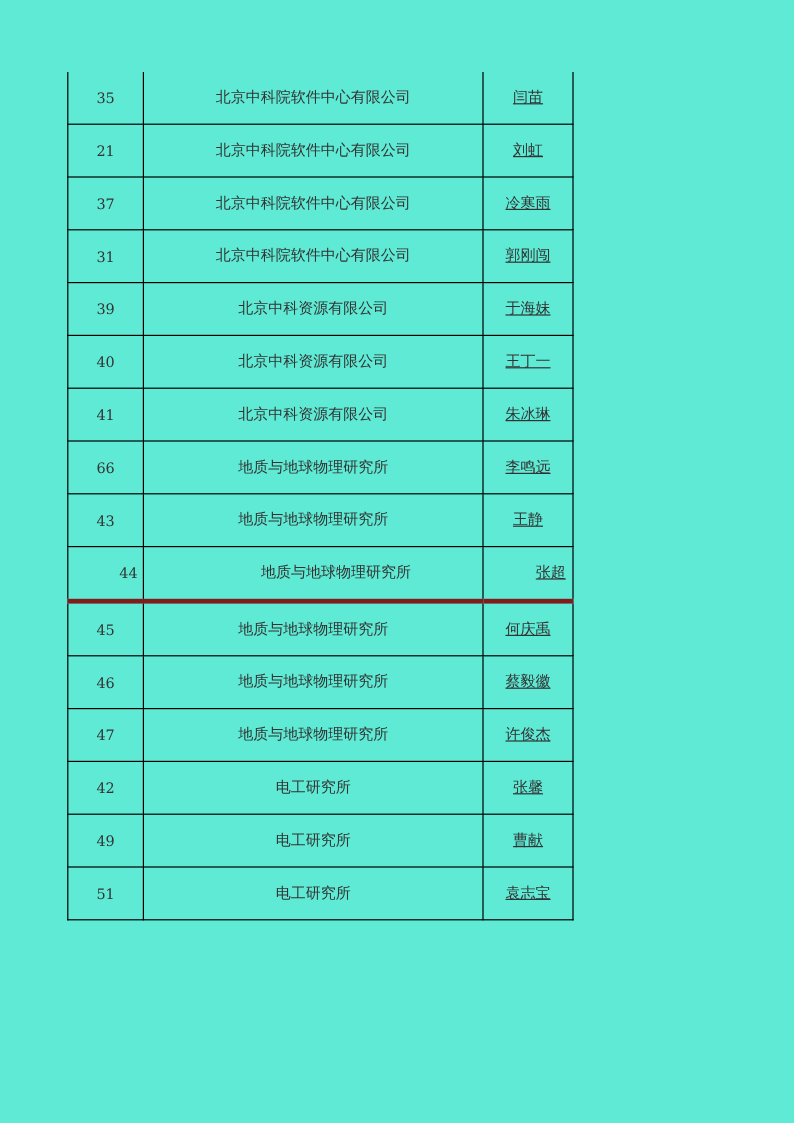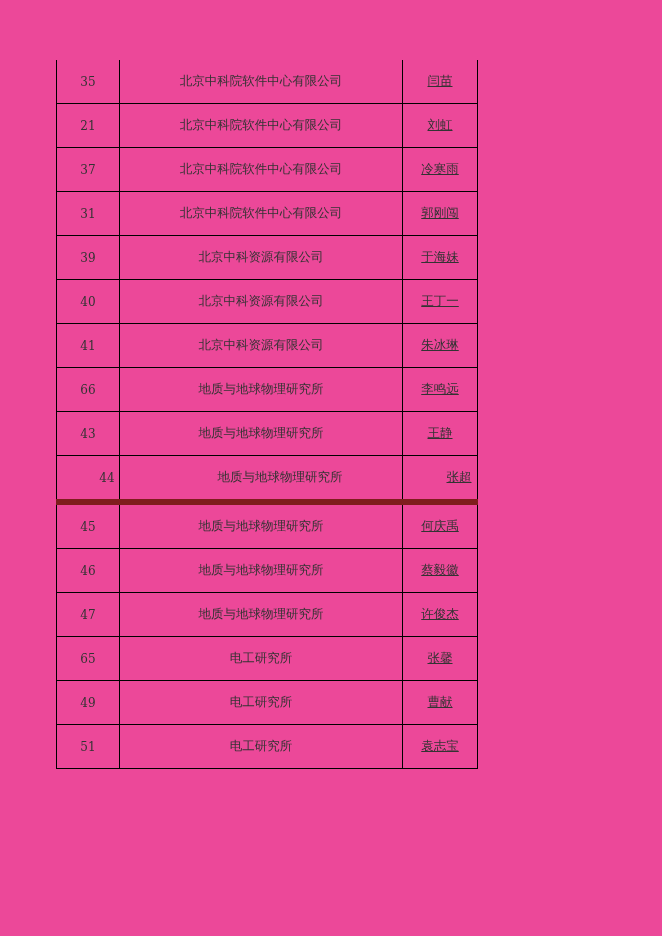--- a/index.html
+++ b/index.html
@@ -12,21 +12,21 @@
       height: 936px;
       position: relative;
       overflow: hidden;
       font-family: "DejaVu Serif", "Liberation Serif", serif;
       color: #333333;
     }
     .page {
       position: absolute;
       left: 0; top: 0;
       width: 662px; height: 936px;
-      background: #ec4899;
+      background: #5eead4;
     }
     table.roster {
       position: absolute;
       left: 56px;
       top: 60px;
       border-collapse: collapse;
       table-layout: fixed;
       width: 421px;
     }
     table.roster td {
@@ -37,21 +37,21 @@
       padding: 0;
       text-align: center;
       vertical-align: middle;
       font-size: 12.5px;
       line-height: 1;
       color: #333;
     }
     table.roster td.col-no { width: 62px; font-size: 12px; }
     table.roster td.col-org { width: 282px; }
     table.roster td.col-name { width: 74px; text-decoration: underline; }
-    table.roster tr.thick-bottom td { border-bottom: 6px solid #7f1d1d; padding-left: 38px; }
+    table.roster tr.thick-bottom td { border-bottom: 4px solid #7f1d1d; padding-left: 38px; }
     table.roster td:first-child { border-left: 1.5px solid #000; }
   </style>
 </head>
 <body>
 
 <div class="page">
   <table class="roster">
     <tbody>
       <tr>
         <td class="col-no">35</td>
@@ -112,21 +112,21 @@
         <td class="col-no">46</td>
         <td class="col-org">地质与地球物理研究所</td>
         <td class="col-name">蔡毅徽</td>
       </tr>
       <tr>
         <td class="col-no">47</td>
         <td class="col-org">地质与地球物理研究所</td>
         <td class="col-name">许俊杰</td>
       </tr>
       <tr>
-        <td class="col-no">65</td>
+        <td class="col-no">42</td>
         <td class="col-org">电工研究所</td>
         <td class="col-name">张馨</td>
       </tr>
       <tr>
         <td class="col-no">49</td>
         <td class="col-org">电工研究所</td>
         <td class="col-name">曹献</td>
       </tr>
       <tr>
         <td class="col-no">51</td>

